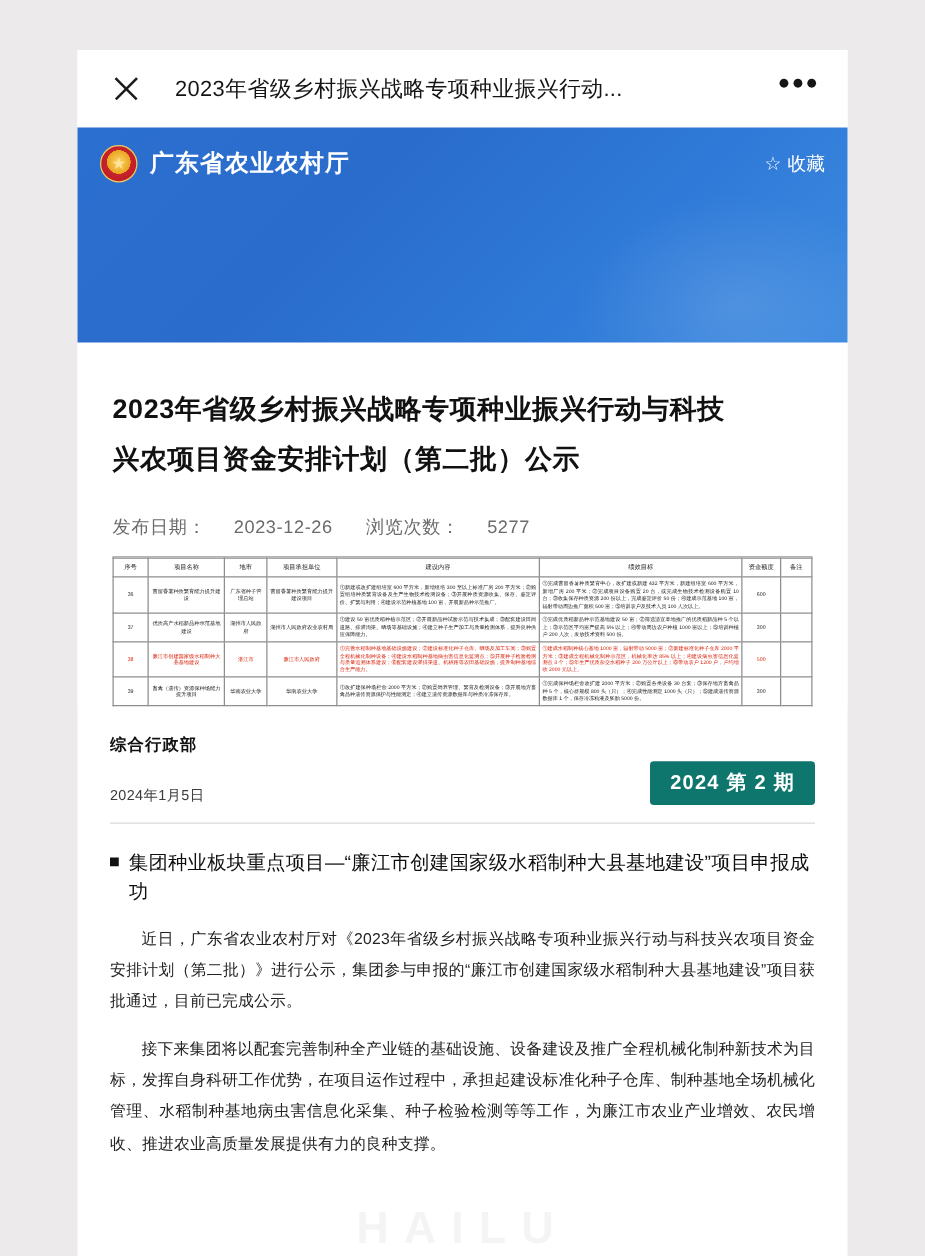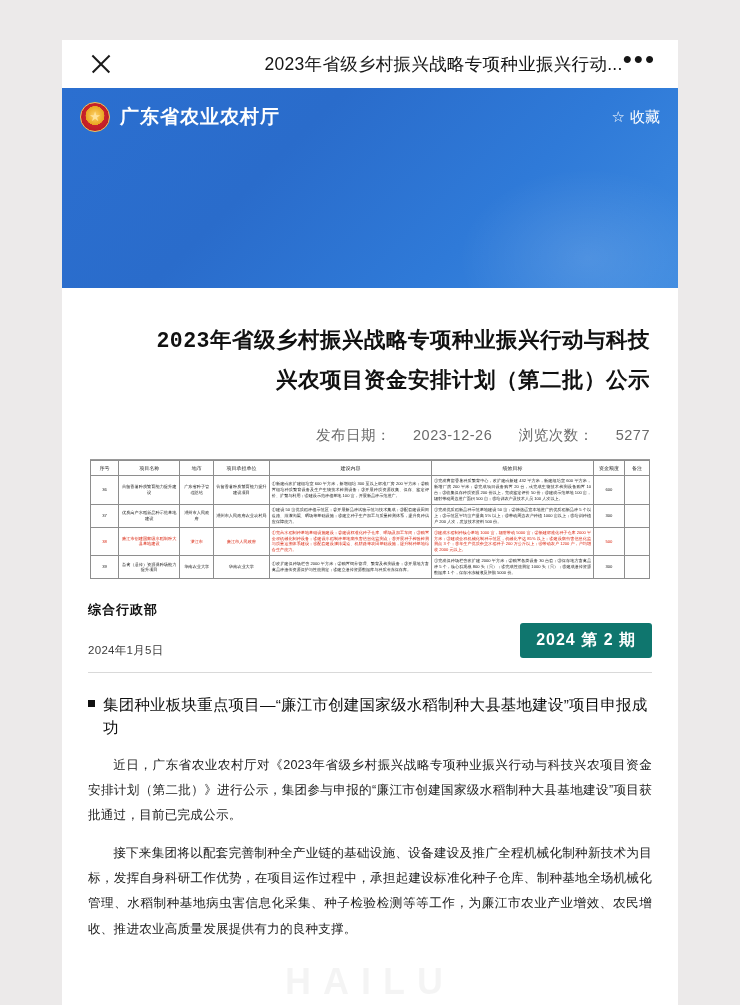--- a/index.html
+++ b/index.html
@@ -19,24 +19,23 @@
     position: absolute;
     left: 62px; top: 40px;
     width: 616px; height: 965px;
     background: #ffffff;
   }
 
   
   .wx-bar {
     display: flex;
     align-items: center;
-    height: 48px;
+    height: 62px;
     padding: 0 22px 0 26px;
     background: #ffffff;
-    text-align: right;
   }
   .wx-close {
     width: 26px; height: 26px;
     position: relative;
     flex: 0 0 auto;
     cursor: pointer;
   }
   .wx-close::before, .wx-close::after {
     content: "";
     position: absolute;
@@ -62,21 +61,21 @@
     line-height: 14px;
     color: #161616;
     letter-spacing: 2px;
     padding-bottom: 10px;
     cursor: pointer;
   }
 
   
   .gov-banner {
     position: relative;
-    height: 200px;
+    height: 172px;
     background: linear-gradient(135deg, #2b6fd0 0%, #2a6ccb 35%, #2f7ad8 68%, #3d8ae0 100%);
     overflow: hidden;
   }
   .gov-banner::after {
     content: "";
     position: absolute;
     right: -40px; bottom: -60px;
     width: 260px; height: 180px;
     background: radial-gradient(ellipse at center, rgba(255,255,255,0.12) 0%, rgba(255,255,255,0) 70%);
   }
@@ -131,30 +130,30 @@
     letter-spacing: 3px;
     text-shadow: 0 1px 3px rgba(0,0,0,0.18);
   }
 
   
   .doc-card {
     background: #ffffff;
     padding: 34px 28px 0 28px;
   }
   .doc-title {
-    text-align: right;
+    text-align: left;
     font-size: 21.5px;
     font-weight: bold;
     color: #111;
     line-height: 1.85;
     letter-spacing: 0.5px;
-    font-family: Liberation Mono, monospace;
+    font-family: Liberation Sans, sans-serif;
   }
   .doc-meta {
-    text-align: right;
+    text-align: left;
     margin-top: 24px;
     font-size: 14.5px;
     color: #6b6b6b;
     letter-spacing: 0.5px;
   }
   .doc-meta span + span { margin-left: 22px; }
 
   
   .tbl-wrap {
     margin: 14px 0 0 0;

